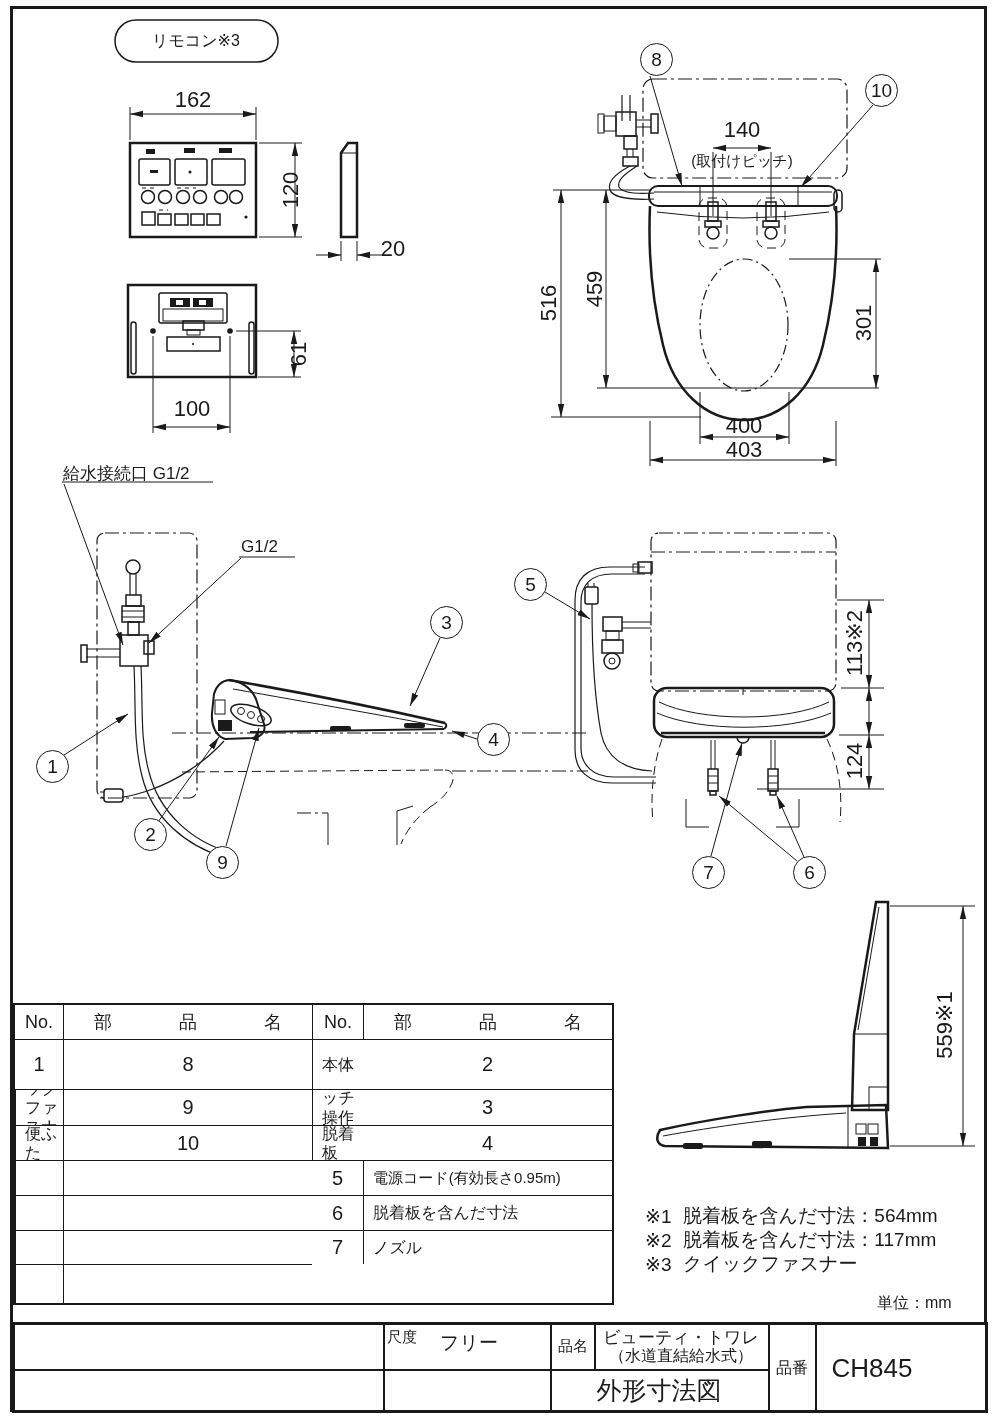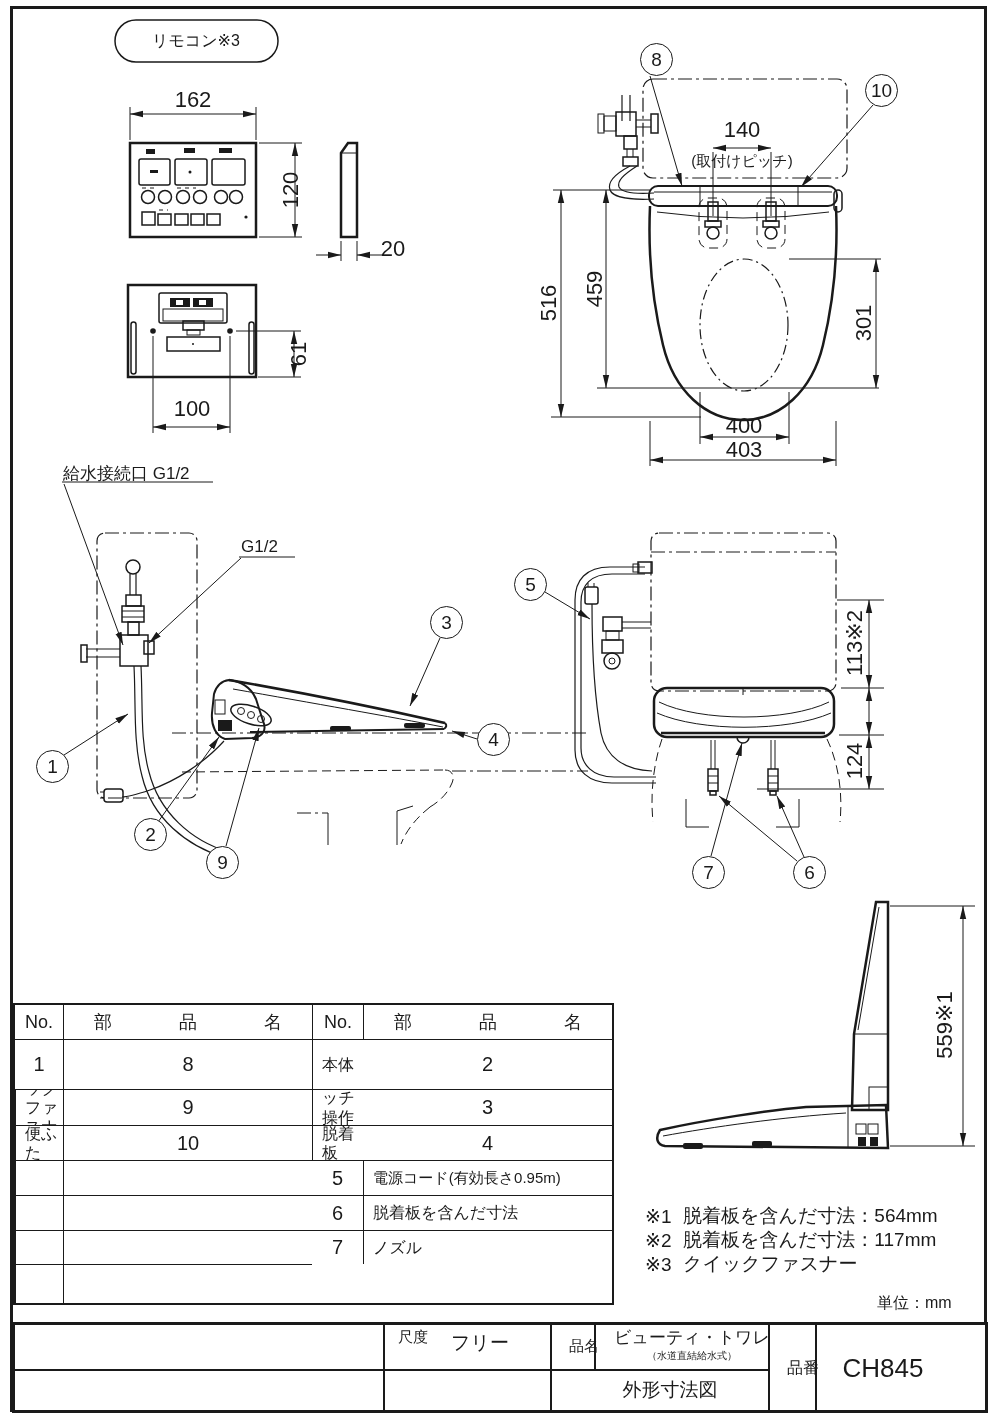--- a/index.html
+++ b/index.html
@@ -31,21 +31,21 @@
   .pt-cell{border-left:1.5px solid #1a1a1a;border-top:1.5px solid #1a1a1a;display:flex;align-items:center;box-sizing:border-box;overflow:hidden;}
   .pt-cell.c0{border-left:none;}
   .pt-cell.r0{border-top:none;}
   .pt-no{justify-content:center;font-size:20px;}
   .pt-name{padding-left:9px;font-size:16px;flex-direction:column;align-items:flex-start;justify-content:center;line-height:1.2;}
   .pt-head{justify-content:space-between;padding:0 30px;font-size:18px;}
   .pt-head-no{justify-content:center;font-size:18px;}
   
   #title-block{position:absolute;left:12px;top:1322px;width:976px;height:91px;border:3px solid #1a1a1a;box-sizing:border-box;background:#fff;}
   .tb-line{position:absolute;background:#1a1a1a;}
-  .tb-txt{position:absolute;white-space:nowrap;margin-left:11px;}
+  .tb-txt{position:absolute;white-space:nowrap;}
   
   #notes{position:absolute;left:645px;top:1204px;font-size:19px;}
   .note-row{display:flex;height:24px;align-items:center;}
   .note-ref{width:38px;}
 </style>
 </head>
 <body>
 
 <div id="stage">
   <div id="frame"></div>
@@ -428,18 +428,18 @@
     <div class="tb-line" style="left:535px;top:0;width:2px;height:85px;"></div>
     <div class="tb-line" style="left:579px;top:0;width:1.5px;height:44px;"></div>
     <div class="tb-line" style="left:753px;top:0;width:2px;height:85px;"></div>
     <div class="tb-line" style="left:800px;top:0;width:2px;height:85px;"></div>
     <div class="tb-line" style="left:0;top:44px;width:753px;height:1.5px;"></div>
 
     <div class="tb-txt" style="left:372px;top:3px;font-size:15px;">尺度</div>
     <div class="tb-txt" style="left:454px;top:18px;font-size:19px;transform:translate(-50%,-50%);">フリー</div>
     <div class="tb-txt" style="left:558px;top:21px;font-size:15px;transform:translate(-50%,-50%);">品名</div>
     <div class="tb-txt" style="left:666px;top:12px;font-size:17px;transform:translate(-50%,-50%);">ビューティ・トワレ</div>
-    <div class="tb-txt" style="left:666px;top:31px;font-size:10px;transform:translate(-50%,-50%);">（水道直結給水式）</div>
-    <div class="tb-txt" style="left:644px;top:65px;font-size:19px;transform:translate(-50%,-50%);">外形寸法図</div>
+    <div class="tb-txt" style="left:666px;top:31px;font-size:16px;transform:translate(-50%,-50%);">（水道直結給水式）</div>
+    <div class="tb-txt" style="left:644px;top:65px;font-size:25px;transform:translate(-50%,-50%);">外形寸法図</div>
     <div class="tb-txt" style="left:777px;top:43px;font-size:16px;transform:translate(-50%,-50%);">品番</div>
     <div class="tb-txt" style="left:857px;top:43px;font-size:26px;transform:translate(-50%,-50%);">CH845</div>
   </div>
 </div>
 
 </body></html>

